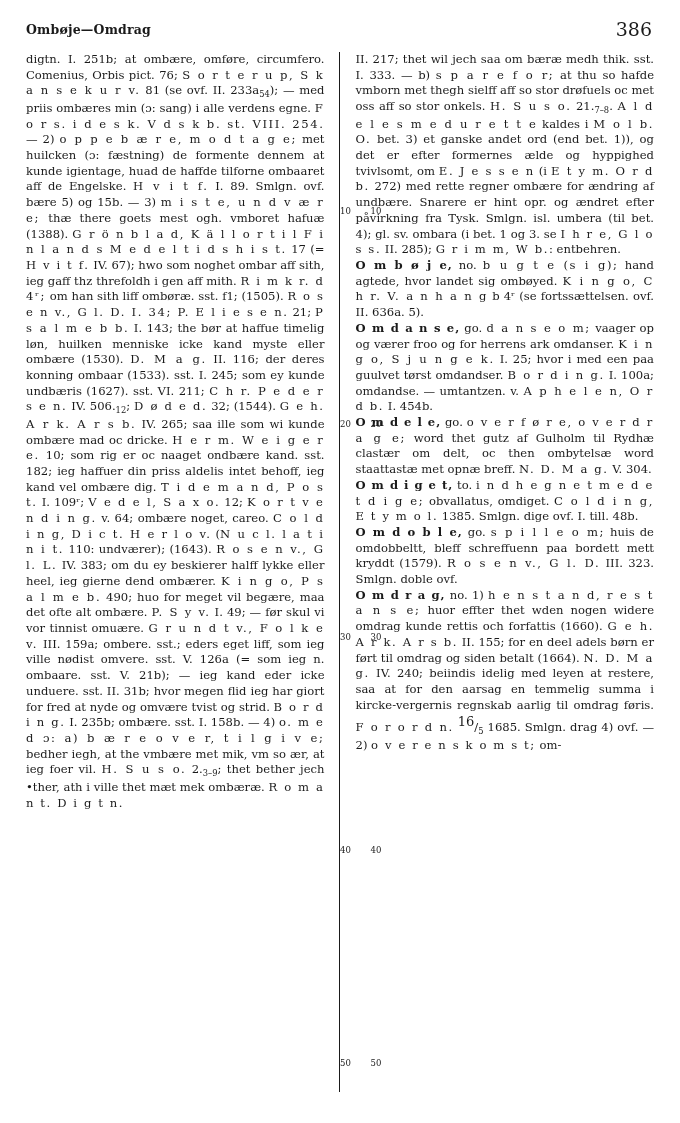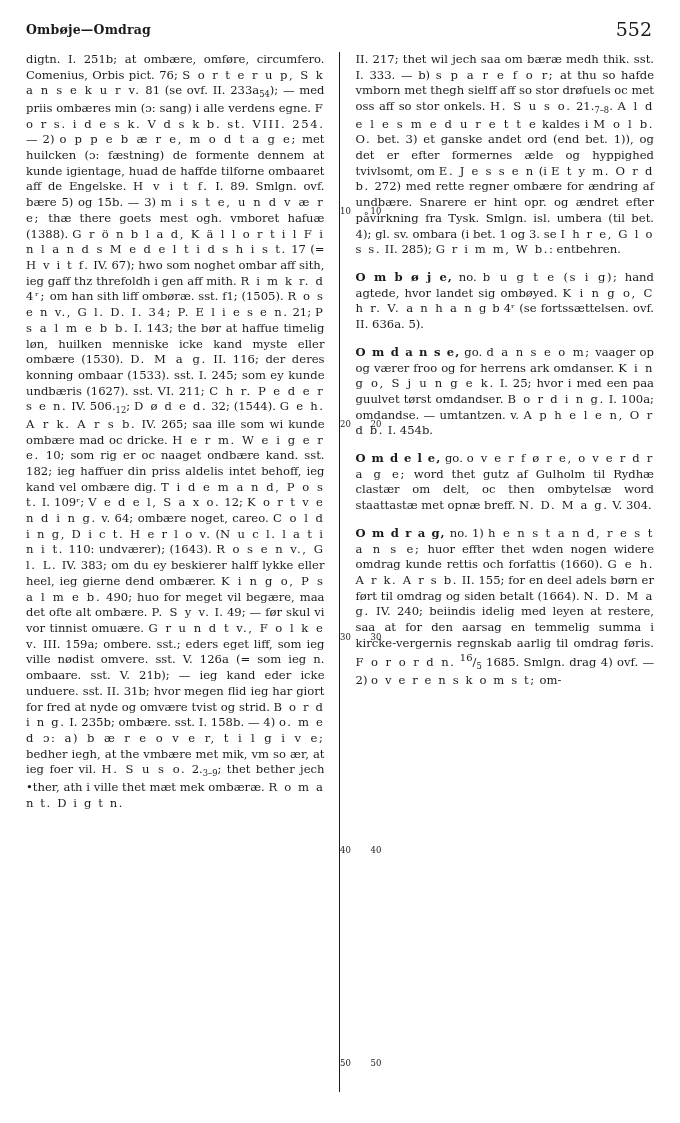--- a/index.html
+++ b/index.html
@@ -65,40 +65,40 @@
     border-right: 1px solid #1a1a1a;
   }
   .col-right {
     padding-left: 16px;
   }
   .col p {
     margin: 0;
     text-indent: 0;
   }
   .col p + p {
-    margin-top: 12px;
+    margin-top: 0px;
   }
   .indent {
     text-indent: 13px;
   }
   
   .sp {           
     letter-spacing: 1.6px;
   }
   .bsp {          
     font-weight: bold;
     letter-spacing: 0.9px;
   }
   .sub {
     font-size: 8.3px;
     vertical-align: sub;
     letter-spacing: 0;
   }
   .sup {
-    font-size: 10px;
+    font-size: 13px;
     vertical-align: super;
     letter-spacing: 0;
   }
   
   .linenum {
     position: absolute;
     font-size: 8.5px;
     letter-spacing: 0;
     color: #1a1a1a;
     font-family: "DejaVu Serif", "Liberation Serif", serif;
@@ -107,37 +107,39 @@
   .ln-left { left: 286px; }
   .ln-right { left: 3px; }
 </style>
 </head>
 <body>
 
 <div class="page">
 
   <div class="header">
     <div class="running-head">Ombøje—Omdrag</div>
-    <div class="folio">552</div>
+    <div class="folio">386</div>
   </div>
 
   <div class="columns">
     <div class="col col-left" id="col-left">
         <p><span>digtn. I. 251b; at ombære, omføre, circumfero. Comenius, Orbis pict. 76; </span><span class="sp">S o r t e r u p, S k a n s e k u r v.</span><span> 81 (se ovf. II. 233a</span><span class="sub">54</span><span>); — med priis ombæres min (ɔ: sang) i alle verdens egne. </span><span class="sp">F o r s. i d e s k. V d s k b. st. VIII. 254.</span><span> — 2) </span><span class="sp">o p p e b æ r e, m o d t a g e;</span><span> met huilcken (ɔ: fæstning) de formente dennem at kunde igientage, huad de haffde tilforne ombaaret aff de Engelske. </span><span class="sp">H v i t f.</span><span> I. 89. Smlgn. ovf. bære 5) og 15b. — 3) </span><span class="sp">m i s t e, u n d v æ r e;</span><span> thæ there goets mest ogh. vmboret hafuæ (1388). </span><span class="sp">G r ö n b l a d, K ä l l o r t i l F i n l a n d s M e d e l t i d s h i s t.</span><span> 17 (= </span><span class="sp">H v i t f.</span><span> IV. 67); hwo som noghet ombar aff sith, ieg gaff thz threfoldh i gen aff mith. </span><span class="sp">R i m k r. d 4ʳ;</span><span> om han sith liff ombøræ. sst. f1; (1505). </span><span class="sp">R o s e n v., G l. D. I. 34; P. E l i e s e n.</span><span> 21; </span><span class="sp">P s a l m e b b.</span><span> I. 143; the bør at haffue timelig løn, huilken menniske icke kand myste eller ombære (1530). </span><span class="sp">D. M a g.</span><span> II. 116; der deres konning ombaar (1533). sst. I. 245; som ey kunde undbæris (1627). sst. VI. 211; </span><span class="sp">C h r. P e d e r s e n.</span><span> IV. 506.</span><span class="sub">12</span><span>; </span><span class="sp">D ø d e d.</span><span> 32; (1544). </span><span class="sp">G e h. A r k. A r s b.</span><span> IV. 265; saa ille som wi kunde ombære mad oc dricke. </span><span class="sp">H e r m. W e i g e r e.</span><span> 10; som rig er oc naaget ondbære kand. sst. 182; ieg haffuer din priss aldelis intet behoff, ieg kand vel ombære dig. </span><span class="sp">T i d e m a n d, P o s t.</span><span> I. 109ʳ; </span><span class="sp">V e d e l, S a x o.</span><span> 12; </span><span class="sp">K o r t v e n d i n g.</span><span> v. 64; ombære noget, careo. </span><span class="sp">C o l d i n g, D i c t. H e r l o v.</span><span> (</span><span class="sp">N u c l. l a t i n i t.</span><span> 110: undværer); (1643). </span><span class="sp">R o s e n v., G l. L.</span><span> IV. 383; om du ey beskierer halff lykke eller heel, ieg gierne dend ombærer. </span><span class="sp">K i n g o, P s a l m e b.</span><span> 490; huo for meget vil begære, maa det ofte alt ombære. </span><span class="sp">P. S y v.</span><span> I. 49; — før skul vi vor tinnist omuære. </span><span class="sp">G r u n d t v., F o l k e v.</span><span> III. 159a; ombere. sst.; eders eget liff, som ieg ville nødist omvere. sst. V. 126a (= som ieg n. ombaare. sst. V. 21b); — ieg kand eder icke unduere. sst. II. 31b; hvor megen flid ieg har giort for fred at nyde og omvære tvist og strid. </span><span class="sp">B o r d i n g.</span><span> I. 235b; ombære. sst. I. 158b. — 4) </span><span class="sp">o. m e d ɔ: a) b æ r e o v e r, t i l g i v e;</span><span> bedher iegh, at the vmbære met mik, vm so ær, at ieg foer vil. </span><span class="sp">H. S u s o.</span><span> 2.</span><span class="sub">3–9</span><span>; thet bether jech •ther, ath i ville thet mæt mek ombæræ. </span><span class="sp">R o m a n t. D i g t n.</span></p>
         <div class="linenum ln-left" style="top: 154px;">10</div>
         <div class="linenum ln-left" style="top: 367px;">20</div>
         <div class="linenum ln-left" style="top: 580px;">30</div>
         <div class="linenum ln-left" style="top: 793px;">40</div>
         <div class="linenum ln-left" style="top: 1006px;">50</div>
       </div>
     <div class="col col-right" id="col-right">
         <p><span>II. 217; thet wil jech saa om bæræ medh thik. sst. I. 333. — b) </span><span class="sp">s p a r e f o r;</span><span> at thu so hafde vmborn met thegh sielff aff so stor drøfuels oc met oss aff so stor onkels. </span><span class="sp">H. S u s o.</span><span> 21.</span><span class="sub">7–8</span><span>. </span><span class="sp">A l d e l e s m e d u r e t t e</span><span> kaldes i </span><span class="sp">M o l b. O.</span><span> bet. 3) et ganske andet ord (end bet. 1)), og det er efter formernes ælde og hyppighed tvivlsomt, om </span><span class="sp">E. J e s s e n</span><span> (i </span><span class="sp">E t y m. O r d b.</span><span> 272) med rette regner ombære for ændring af undbære. Snarere er hint opr. og ændret efter påvirkning fra Tysk. Smlgn. isl. umbera (til bet. 4); gl. sv. ombara (i bet. 1 og 3. se </span><span class="sp">I h r e, G l o s s.</span><span> II. 285); </span><span class="sp">G r i m m, W b.</span><span>: entbehren.</span></p>
         <p class="indent"><span class="bsp">O m b ø j e,</span><span> no. </span><span class="sp">b u g t e (s i g);</span><span> hand agtede, hvor landet sig ombøyed. </span><span class="sp">K i n g o, C h r. V. a n h a n g</span><span> b 4ʳ (se fortssættelsen. ovf. II. 636a. 5).</span></p>
         <p class="indent"><span class="bsp">O m d a n s e,</span><span> go. </span><span class="sp">d a n s e o m;</span><span> vaager op og værer froo og for herrens ark omdanser. </span><span class="sp">K i n g o, S j u n g e k.</span><span> I. 25; hvor i med een paa guulvet tørst omdandser. </span><span class="sp">B o r d i n g.</span><span> I. 100a; omdandse. — umtantzen. v. </span><span class="sp">A p h e l e n, O r d b.</span><span> I. 454b.</span></p>
         <p class="indent"><span class="bsp">O m d e l e,</span><span> go. </span><span class="sp">o v e r f ø r e, o v e r d r a g e;</span><span> word thet gutz af Gulholm til Rydhæ clastær om delt, oc then ombytelsæ word staattastæ met opnæ breff. </span><span class="sp">N. D. M a g.</span><span> V. 304.</span></p>
+        <p class="indent"><span class="bsp">O m d i g e t,</span><span> to. </span><span class="sp">i n d h e g n e t m e d e t d i g e;</span><span> obvallatus, omdiget. </span><span class="sp">C o l d i n g, E t y m o l.</span><span> 1385. Smlgn. dige ovf. I. till. 48b.</span></p>
+        <p class="indent"><span class="bsp">O m d o b l e,</span><span> go. </span><span class="sp">s p i l l e o m;</span><span> huis de omdobbeltt, bleff schreffuenn paa bordett mett kryddt (1579). </span><span class="sp">R o s e n v., G l. D.</span><span> III. 323. Smlgn. doble ovf.</span></p>
         <p class="indent"><span class="bsp">O m d r a g,</span><span> no. 1) </span><span class="sp">h e n s t a n d, r e s t a n s e;</span><span> huor effter thet wden nogen widere omdrag kunde rettis och forfattis (1660). </span><span class="sp">G e h. A r k. A r s b.</span><span> II. 155; for en deel adels børn er ført til omdrag og siden betalt (1664). </span><span class="sp">N. D. M a g.</span><span> IV. 240; beiindis idelig med leyen at restere, saa at for den aarsag en temmelig summa i kircke-vergernis regnskab aarlig til omdrag føris. </span><span class="sp">F o r o r d n.</span><span> </span><span class="sup">16</span><span>/</span><span class="sub">5</span><span> 1685. Smlgn. drag 4) ovf. — 2) </span><span class="sp">o v e r e n s k o m s t;</span><span> om-</span></p>
         <div class="linenum ln-right" style="top: 154px;">10</div>
         <div class="linenum ln-right" style="top: 367px;">20</div>
         <div class="linenum ln-right" style="top: 580px;">30</div>
         <div class="linenum ln-right" style="top: 793px;">40</div>
         <div class="linenum ln-right" style="top: 1006px;">50</div>
       </div>
   </div>
 
 </div>

